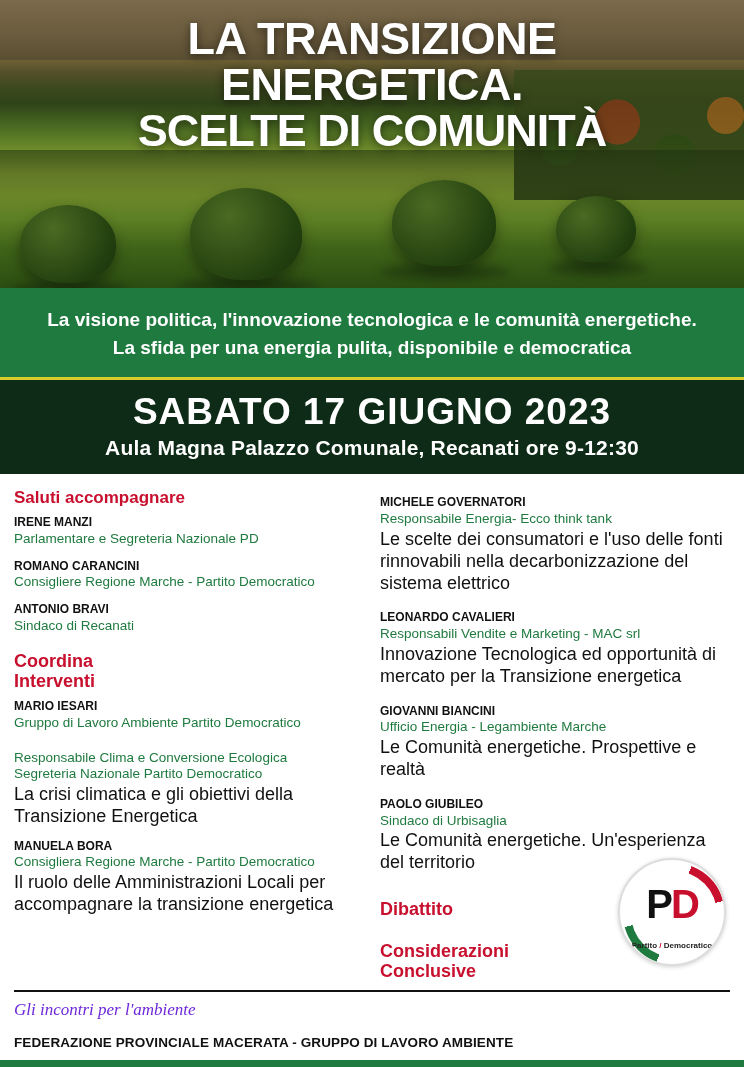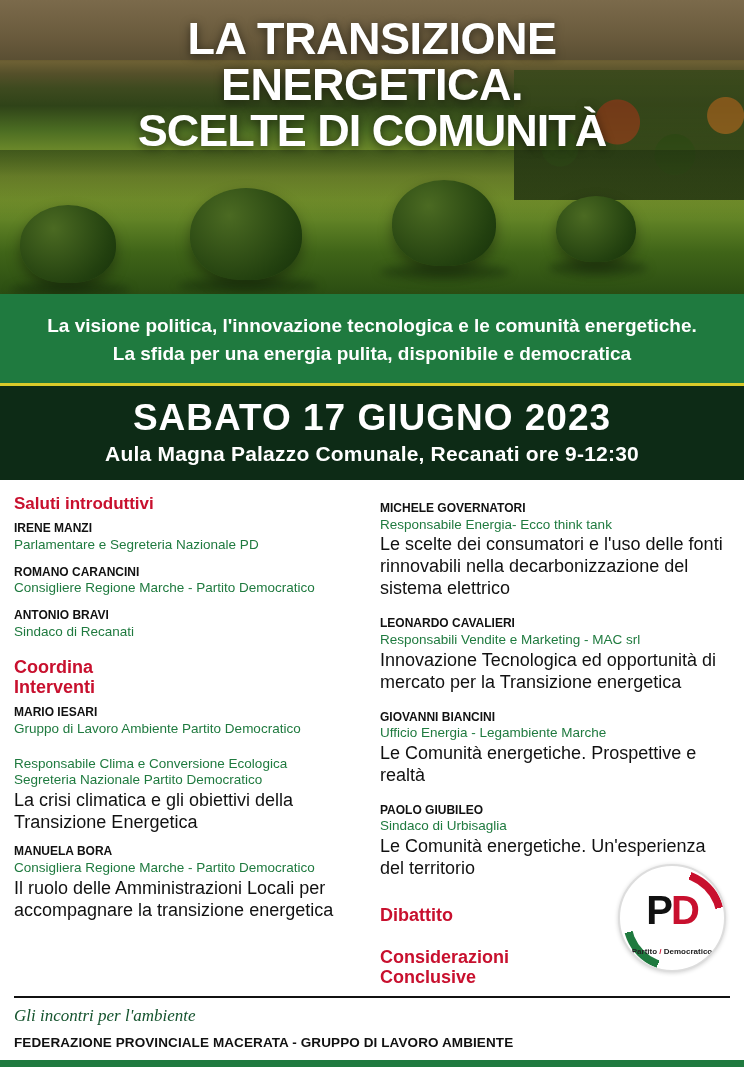--- a/index.html
+++ b/index.html
@@ -203,25 +203,25 @@
   }
   .logo-caption .sep { color: #c8102e; }
 
   
   .footer {
     border-top: 2px solid #111111;
     margin: 0 14px;
     padding: 8px 0 10px;
   }
   .footer .tag {
-    color: #14532d;
+    color: #6d28d9;
     font-family: "Liberation Serif", serif;
     font-style: italic;
     font-size: 17px;
-    margin-bottom: 9px;
+    margin-bottom: 15px;
   }
   .footer .fed {
     font-size: 13.5px;
     font-weight: 700;
     color: #111111;
     letter-spacing: 0.1px;
   }
   .footer-strip {
     height: 8px;
     background: #1f7a3f;
@@ -261,21 +261,21 @@
 
   <div class="band-dark">
     <div class="date">SABATO 17 GIUGNO 2023</div>
     <div class="place">Aula Magna Palazzo Comunale, Recanati ore 9-12:30</div>
   </div>
 
   <div class="program">
 
     <div class="col col-left">
 
-      <div class="section-title">Saluti introduttivi</div>
+      <div class="section-title">Saluti accompagnare</div>
 
       <div class="entry">
         <div class="name">IRENE MANZI</div>
         <div class="role">Parlamentare e Segreteria Nazionale PD</div>
       </div>
 
       <div class="entry">
         <div class="name">ROMANO CARANCINI</div>
         <div class="role">Consigliere Regione Marche - Partito Democratico</div>
       </div>

